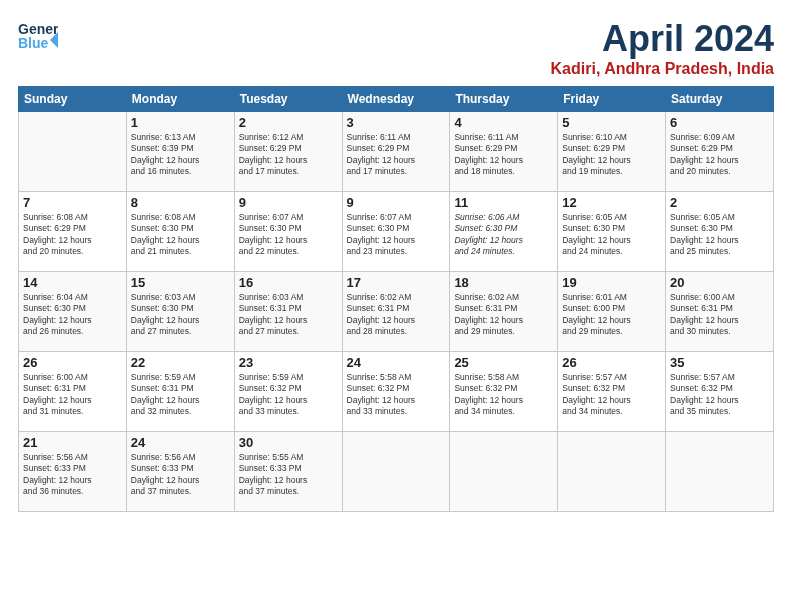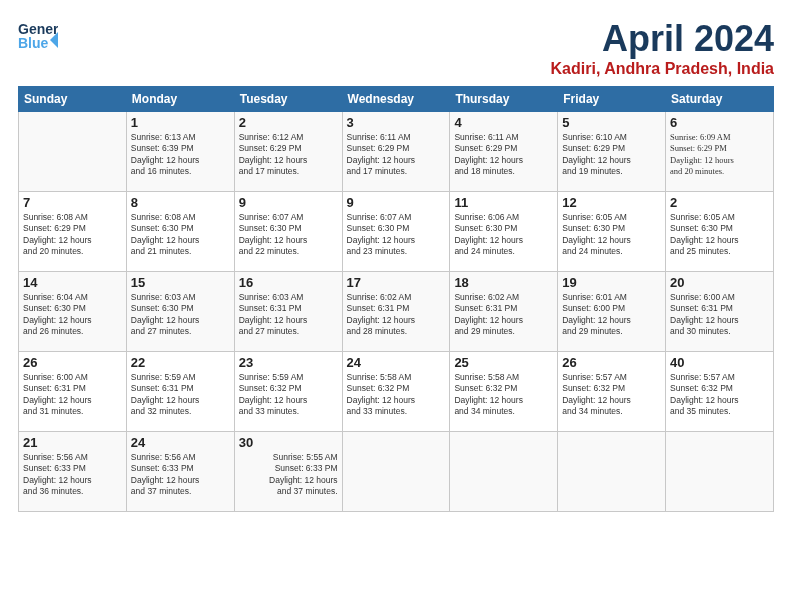--- a/index.html
+++ b/index.html
@@ -150,21 +150,21 @@
           </td>
           <td>
             <div class="day-number">5</div>
             <div class="day-info" style="white-space: pre-line;">Sunrise: 6:10 AM
 Sunset: 6:29 PM
 Daylight: 12 hours
 and 19 minutes.</div>
           </td>
           <td>
             <div class="day-number">6</div>
-            <div class="day-info" style="white-space: pre-line; font-family: Liberation Serif, serif;">Sunrise: 6:09 AM
+            <div class="day-info" style="white-space: pre-line;">Sunrise: 6:09 AM
 Sunset: 6:29 PM
 Daylight: 12 hours
 and 20 minutes.</div>
           </td>
         </tr>
         <tr>
           <td>
             <div class="day-number">7</div>
             <div class="day-info" style="white-space: pre-line;">Sunrise: 6:08 AM
 Sunset: 6:29 PM
@@ -187,21 +187,21 @@
           </td>
           <td>
             <div class="day-number">9</div>
             <div class="day-info" style="white-space: pre-line;">Sunrise: 6:07 AM
 Sunset: 6:30 PM
 Daylight: 12 hours
 and 23 minutes.</div>
           </td>
           <td>
             <div class="day-number">11</div>
-            <div class="day-info" style="white-space: pre-line;">Sunrise: 6:06 AM
+            <div class="day-info" style="white-space: pre-line; font-style: italic;">Sunrise: 6:06 AM
 Sunset: 6:30 PM
 Daylight: 12 hours
 and 24 minutes.</div>
           </td>
           <td>
             <div class="day-number">12</div>
             <div class="day-info" style="white-space: pre-line;">Sunrise: 6:05 AM
 Sunset: 6:30 PM
 Daylight: 12 hours
 and 24 minutes.</div>
@@ -302,21 +302,21 @@
 and 34 minutes.</div>
           </td>
           <td>
             <div class="day-number">26</div>
             <div class="day-info" style="white-space: pre-line;">Sunrise: 5:57 AM
 Sunset: 6:32 PM
 Daylight: 12 hours
 and 34 minutes.</div>
           </td>
           <td>
-            <div class="day-number">40</div>
+            <div class="day-number">35</div>
             <div class="day-info" style="white-space: pre-line;">Sunrise: 5:57 AM
 Sunset: 6:32 PM
 Daylight: 12 hours
 and 35 minutes.</div>
           </td>
         </tr>
         <tr>
           <td>
             <div class="day-number">21</div>
             <div class="day-info" style="white-space: pre-line;">Sunrise: 5:56 AM
@@ -326,21 +326,21 @@
           </td>
           <td>
             <div class="day-number">24</div>
             <div class="day-info" style="white-space: pre-line;">Sunrise: 5:56 AM
 Sunset: 6:33 PM
 Daylight: 12 hours
 and 37 minutes.</div>
           </td>
           <td>
             <div class="day-number">30</div>
-            <div class="day-info" style="white-space: pre-line; text-align: right;">Sunrise: 5:55 AM
+            <div class="day-info" style="white-space: pre-line;">Sunrise: 5:55 AM
 Sunset: 6:33 PM
 Daylight: 12 hours
 and 37 minutes.</div>
           </td>
           <td class="empty-cell"></td>
           <td class="empty-cell"></td>
           <td class="empty-cell"></td>
           <td class="empty-cell"></td>
         </tr>
       </tbody>

